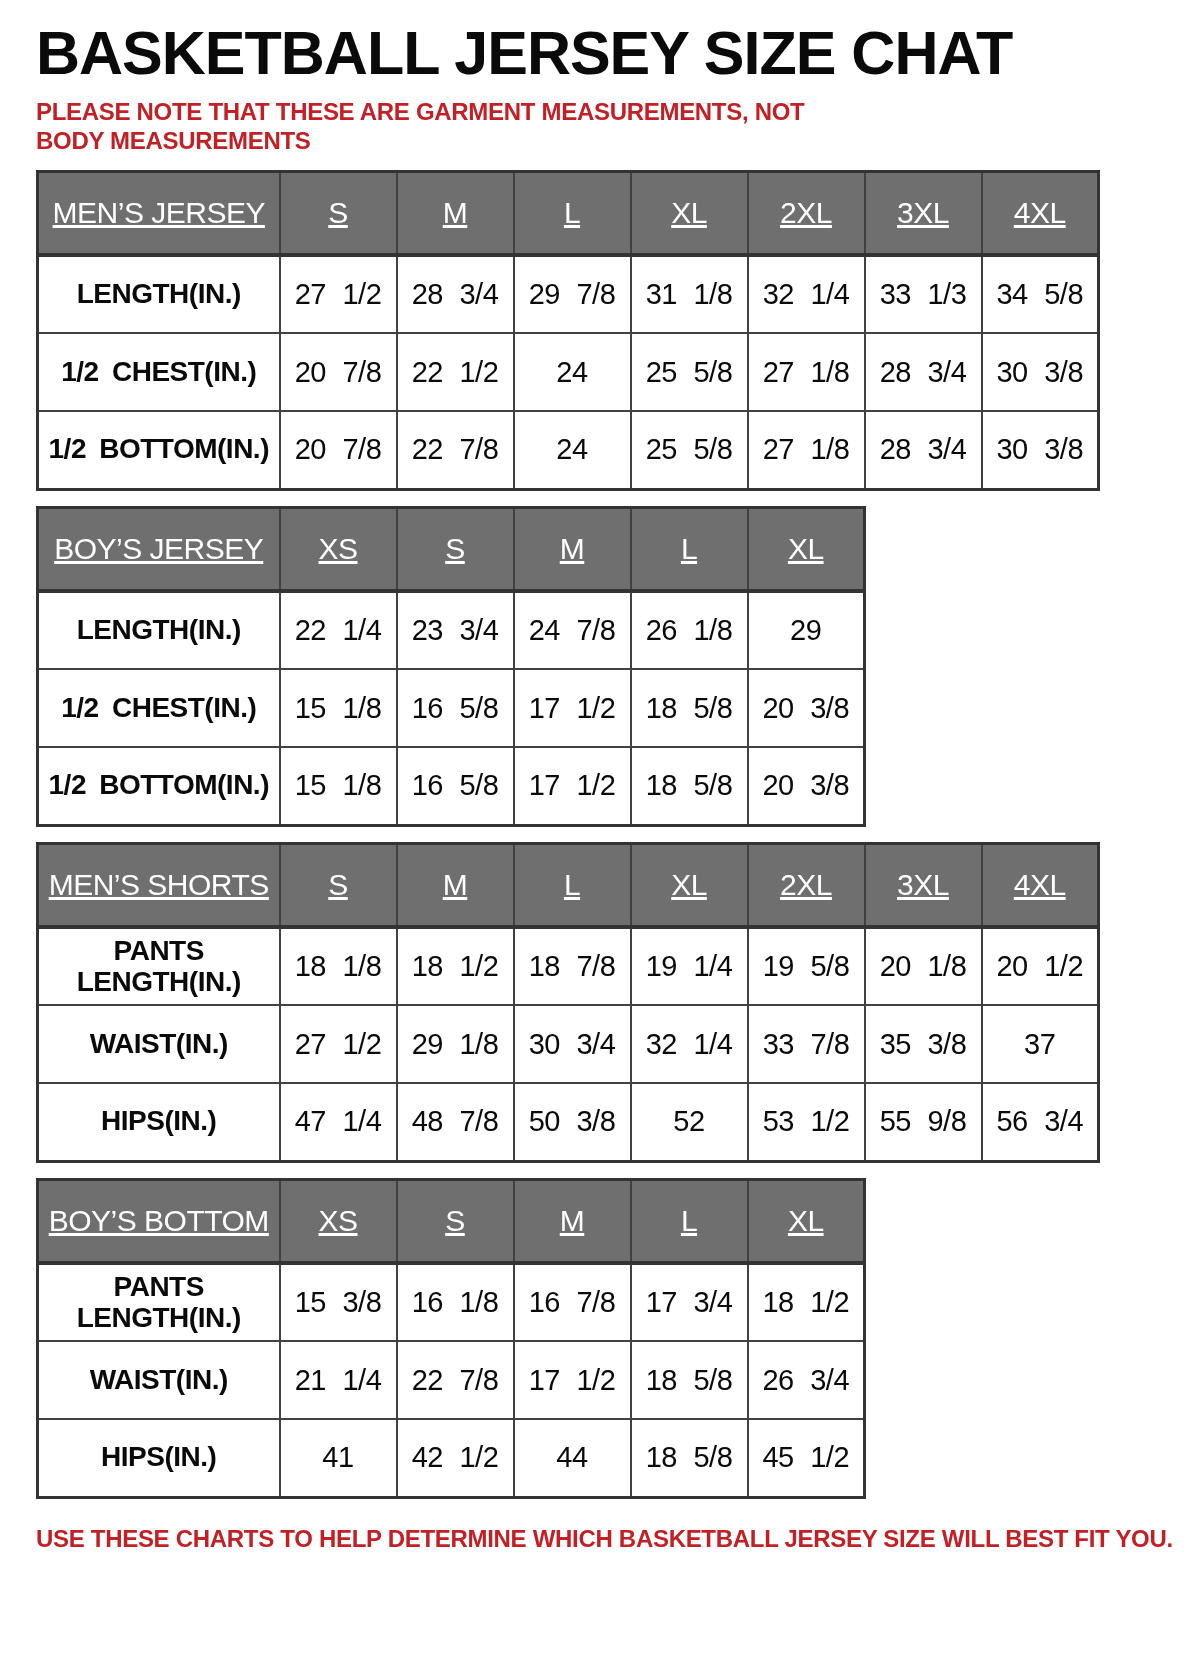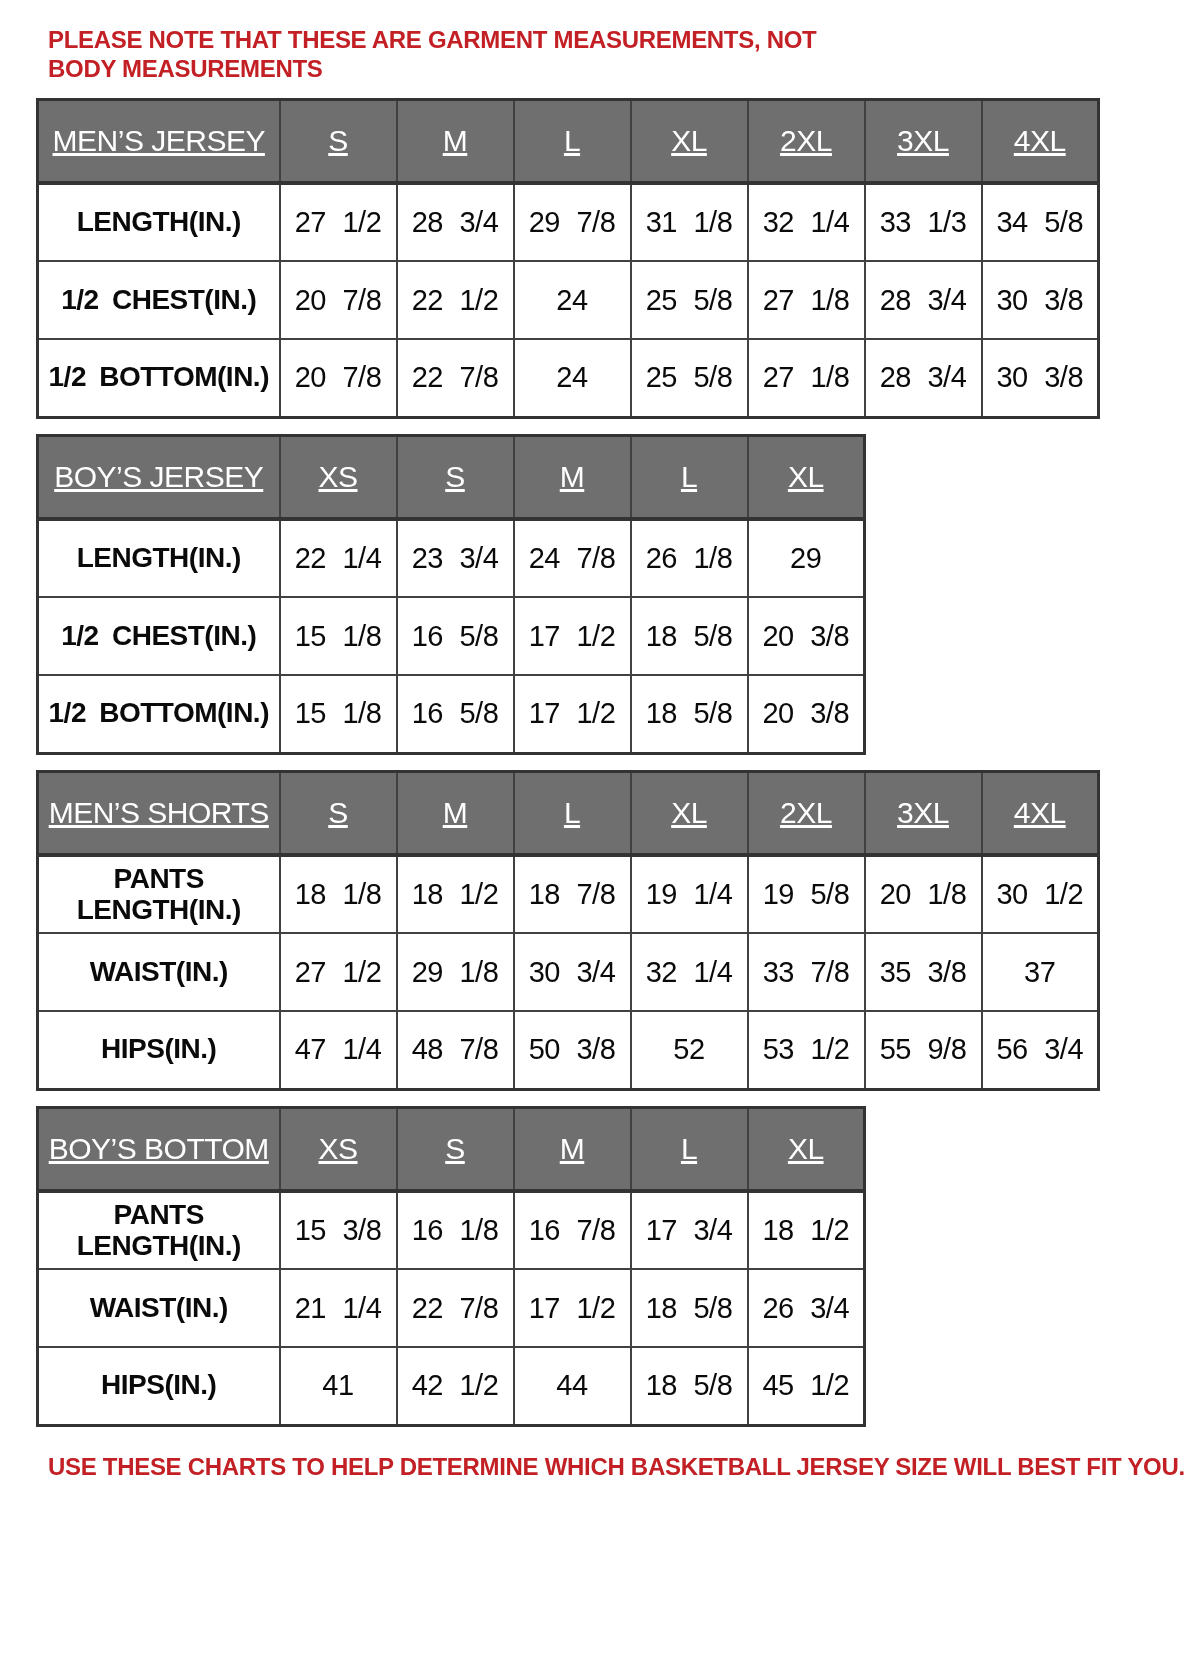--- a/index.html
+++ b/index.html
@@ -24,21 +24,21 @@
     font-weight:bold;
     letter-spacing:-1px;
     white-space:nowrap;
     color:#0a0a0a;
   }
   .note{
     color:var(--note-red);
     font-weight:bold;
     line-height:1.2;
     letter-spacing:-0.3px;
-    margin:12px;
+    margin:0;
   }
   .note-top{
     font-size:24px;
     max-width:800px;
     margin-bottom:14px;
   }
   .note-bottom{
     font-size:24px;
     white-space:nowrap;
     margin-top:26px;
@@ -78,20 +78,21 @@
     font-weight:bold;
     font-size:28px;
     line-height:1.1;
     word-spacing:6px;
   }
 </style>
 </head>
 <body>
 
 <div class="page">
+  <h1 class="page-title">BASKETBALL JERSEY SIZE CHAT</h1>
   <p class="note note-top">PLEASE NOTE THAT THESE ARE GARMENT MEASUREMENTS, NOT BODY MEASUREMENTS</p>
   <div id="tables-host">
       <table class="size-table">
         <colgroup>
           <col style="width: 242px;">
           <col style="width: 117px;">
           <col style="width: 117px;">
           <col style="width: 117px;">
           <col style="width: 117px;">
           <col style="width: 117px;">
@@ -214,21 +215,21 @@
         </thead>
         <tbody>
           <tr>
             <td class="row-label">PANTS LENGTH(IN.)</td>
             <td>18 1/8</td>
             <td>18 1/2</td>
             <td>18 7/8</td>
             <td>19 1/4</td>
             <td>19 5/8</td>
             <td>20 1/8</td>
-            <td>30 1/2</td>
+            <td>20 1/2</td>
           </tr>
           <tr>
             <td class="row-label">WAIST(IN.)</td>
             <td>27 1/2</td>
             <td>29 1/8</td>
             <td>30 3/4</td>
             <td>32 1/4</td>
             <td>33 7/8</td>
             <td>35 3/8</td>
             <td>37</td>

